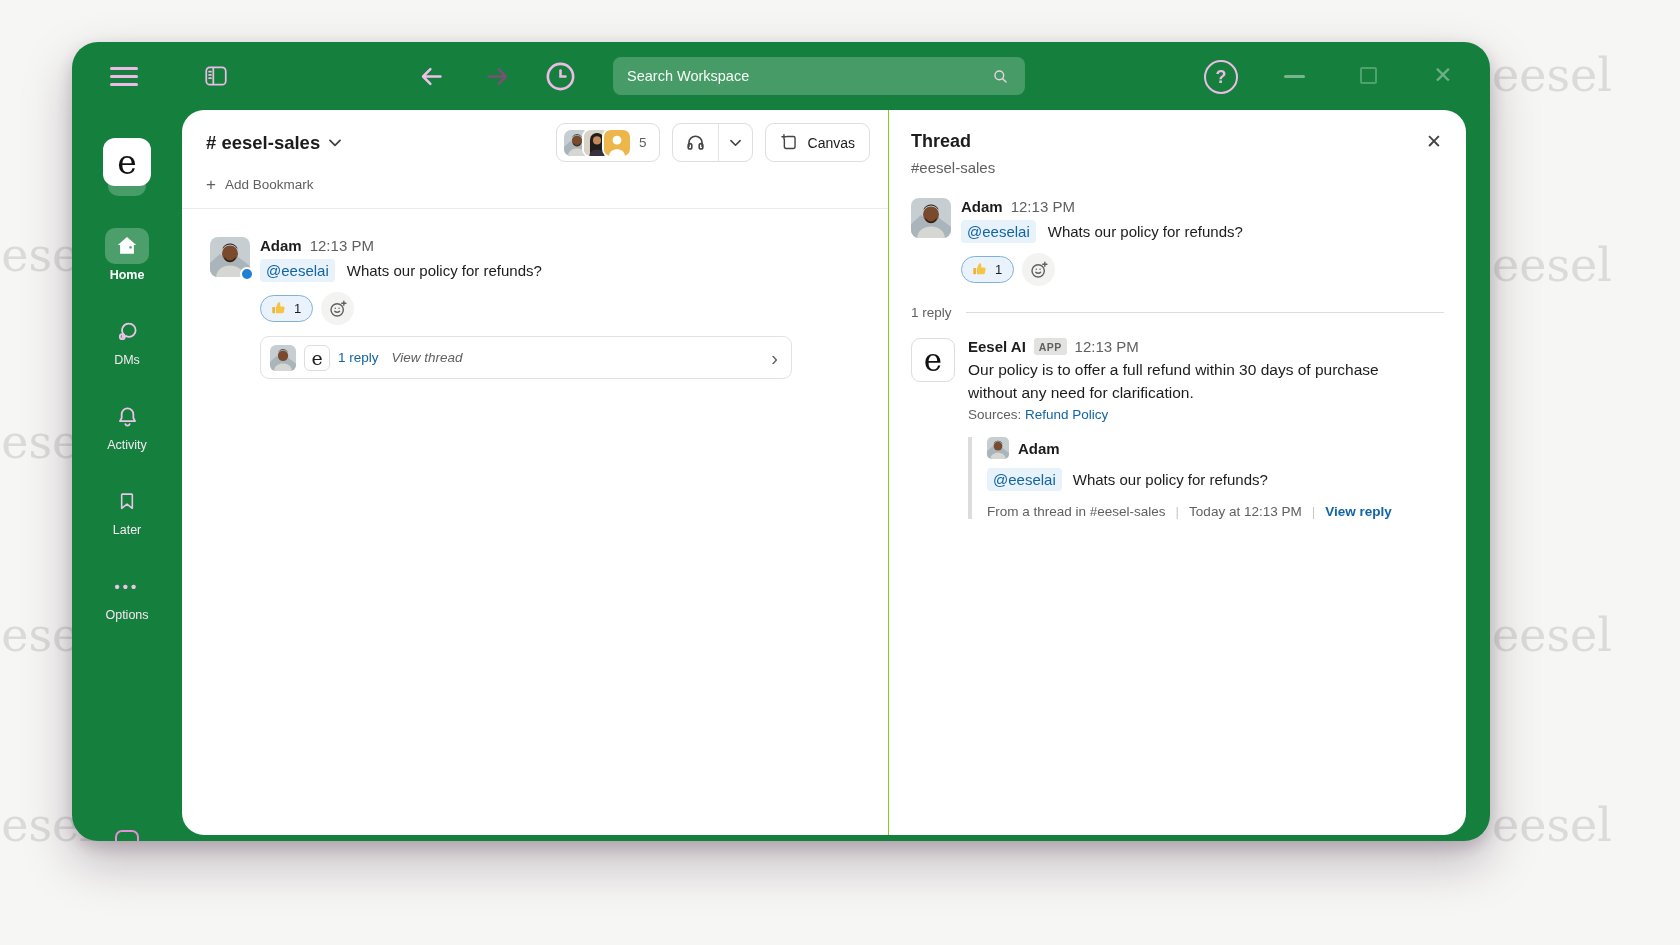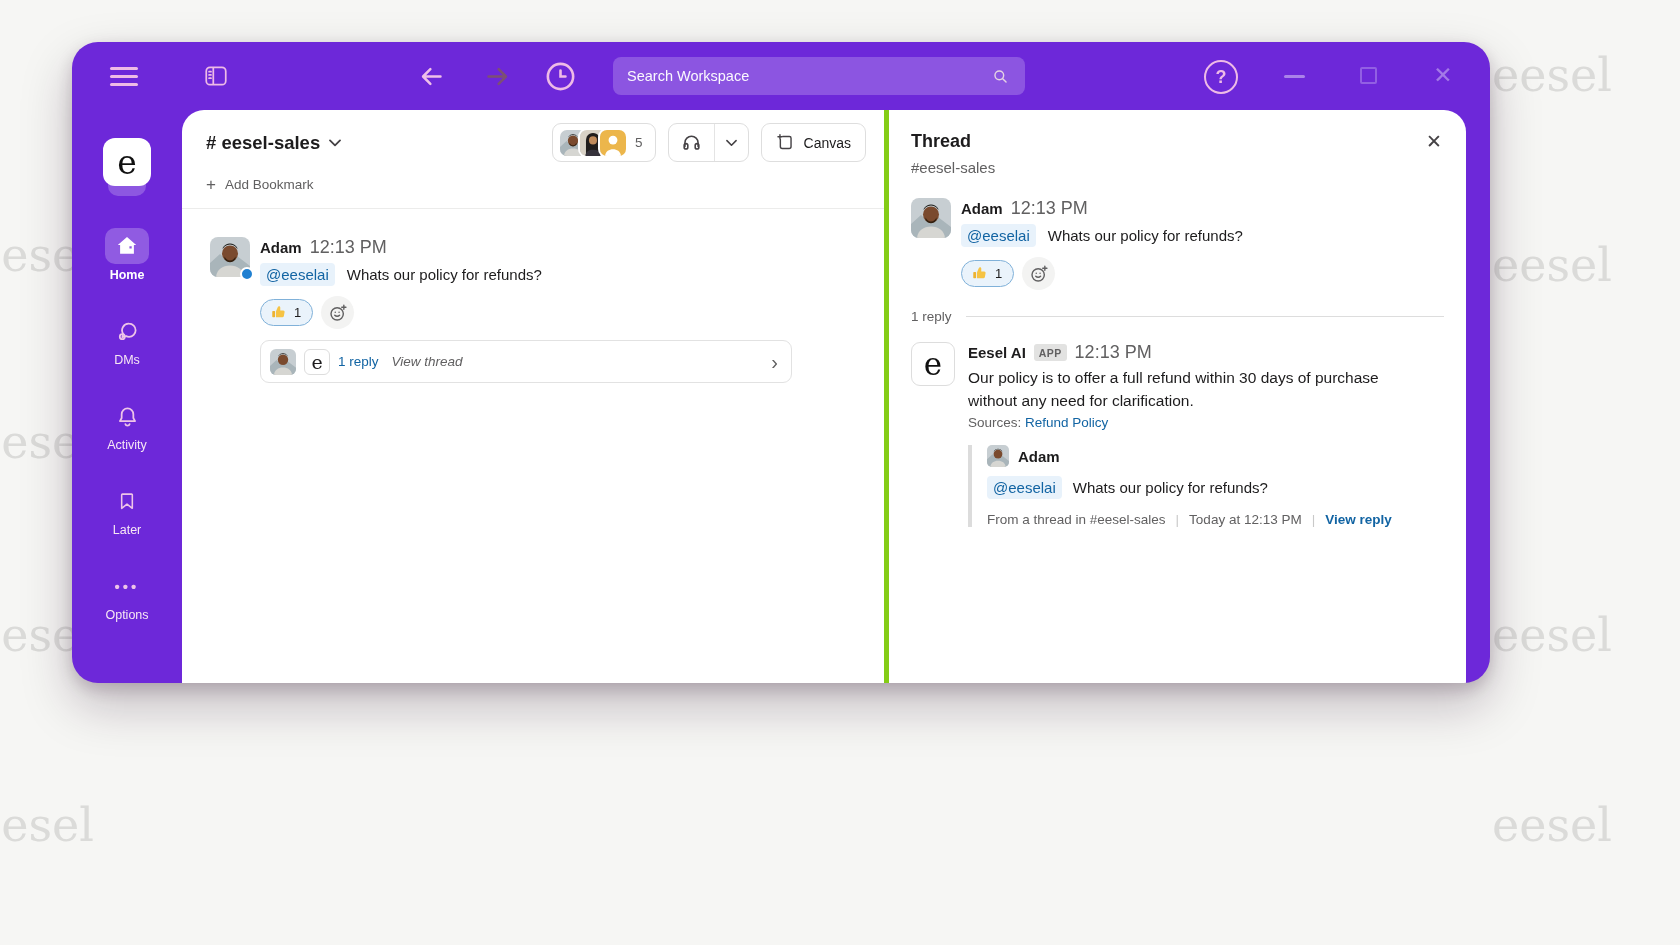--- a/index.html
+++ b/index.html
@@ -18,22 +18,22 @@
     font-family:"DejaVu Serif",serif;
     font-size:46px;
     color:#dbdbd9;
     user-select:none;
     white-space:nowrap;
   }
 
   
   .window {
     position:absolute; left:72px; top:42px;
-    width:1418px; height:641px;
-    background:#6d28d9;
+    width:1418px; height:799px;
+    background:#15803d;
     border-radius:26px;
     box-shadow:0 22px 50px rgba(40,10,40,.25), 0 6px 16px rgba(40,10,40,.18);
     overflow:hidden;
   }
 
   
   .titlebar { position:relative; height:68px; }
   .tb { position:absolute; display:flex; align-items:center; justify-content:center; cursor:default; }
   .hamburger { left:38px; top:25px; width:28px; height:19px; flex-direction:column; justify-content:space-between; }
   .hamburger span { display:block; width:100%; height:2.6px; background:#eebbe6; border-radius:2px; }
@@ -73,21 +73,21 @@
   .nav-item.active .icon-box { background:rgba(255,255,255,.24); }
   .nav-label { font-size:12.5px; color:#f7e7f4; }
   .nav-item.active .nav-label { color:#fff; font-weight:700; }
   .dots { color:#eec4e8; font-size:15px; letter-spacing:3px; font-weight:700; }
   .rail-partial { position:absolute; bottom:-13px; left:50%; transform:translateX(-50%);
                   width:24px; height:24px; border:2.4px solid #e590d6; border-radius:7px; }
 
   
   .content { flex:1; margin:0 24px 6px 0; background:#fff; border-radius:22px; display:flex; overflow:hidden; }
 
-  .main { flex:1; border-right:5px solid #84cc16; display:flex; flex-direction:column; }
+  .main { flex:1; border-right:1px solid #84cc16; display:flex; flex-direction:column; }
 
   .channel-header { display:flex; align-items:center; justify-content:space-between; padding:13px 18px 6px 24px; }
   .channel-title { display:flex; align-items:center; gap:9px; font-size:18.5px; font-weight:700; cursor:pointer; }
   .header-actions { display:flex; align-items:center; gap:12px; }
   .hbtn { display:flex; align-items:center; border:1px solid #dedede; border-radius:9px; background:#fff;
           height:39px; cursor:pointer; }
   .members { padding:0 12px 0 7px; gap:9px; }
   .avatar-stack { display:flex; }
   .avatar-stack .st-av { width:26px; height:26px; border-radius:7px; overflow:hidden; box-shadow:0 0 0 2px #fff; }
   .avatar-stack .st-av + .st-av { margin-left:-6px; }
@@ -108,21 +108,21 @@
 
   
   .msg { display:flex; gap:10px; }
   .msg-main { padding:28px 24px 0 28px; }
   .av-wrap { position:relative; width:40px; height:40px; flex-shrink:0; cursor:pointer; }
   .av { width:100%; height:100%; border-radius:8px; overflow:hidden; display:block; }
   .presence { position:absolute; right:-4px; bottom:-4px; width:14px; height:14px; border-radius:50%;
               background:#2180d1; border:2.5px solid #fff; }
   .msg-head { display:flex; align-items:baseline; gap:8px; }
   .msg-author { font-weight:700; font-size:15px; cursor:pointer; }
-  .msg-time { font-size:18px; color:#616061; }
+  .msg-time { font-size:15px; color:#616061; }
   .msg-line { margin-top:5px; display:flex; align-items:center; gap:12px; font-size:15px; }
   .mention { color:#1264a3; background:#e8f2fb; padding:3px 6px; border-radius:4px; cursor:pointer; }
   .reactions { display:flex; align-items:center; gap:8px; margin-top:10px; }
   .reaction { display:flex; align-items:center; gap:7px; background:#eaf3fb; border:1px solid #80b1d9;
               border-radius:16px; padding:4px 11px 4px 9px; font-size:13px; cursor:pointer; }
   .add-emoji { width:33px; height:33px; border-radius:50%; background:#f3f3f2; display:flex;
                align-items:center; justify-content:center; cursor:pointer; }
 
   .thread-bar { margin-top:11px; width:532px; height:43px; border:1px solid #e2e2e2; border-radius:9px;
                 display:flex; align-items:center; gap:8px; padding:0 13px 0 9px; cursor:pointer; background:#fff; }

